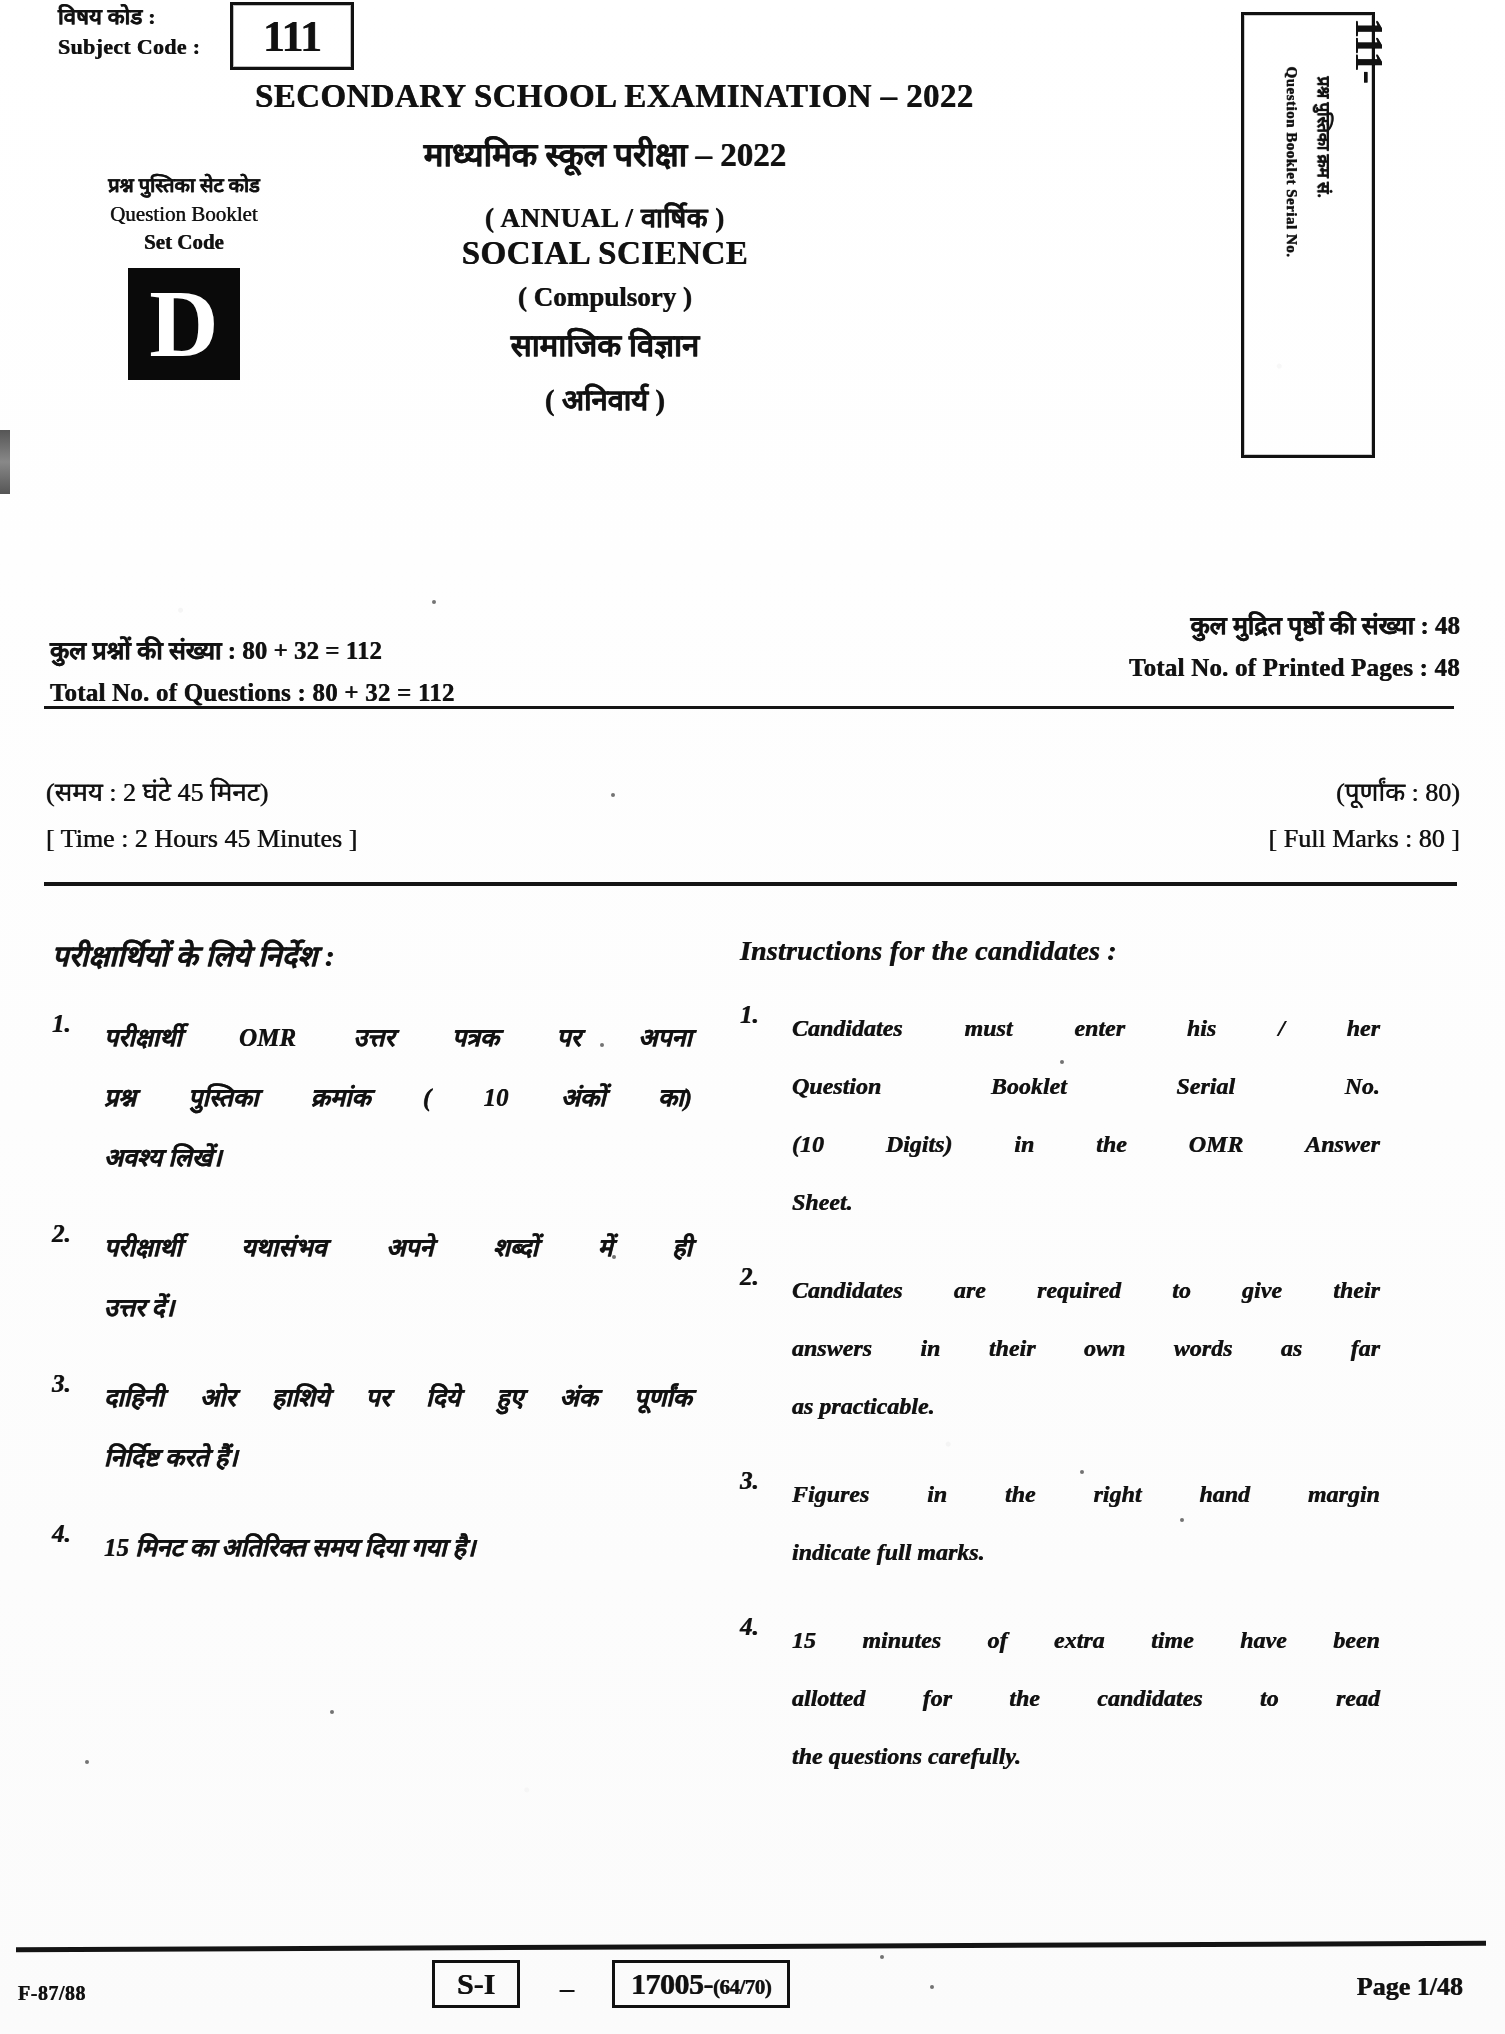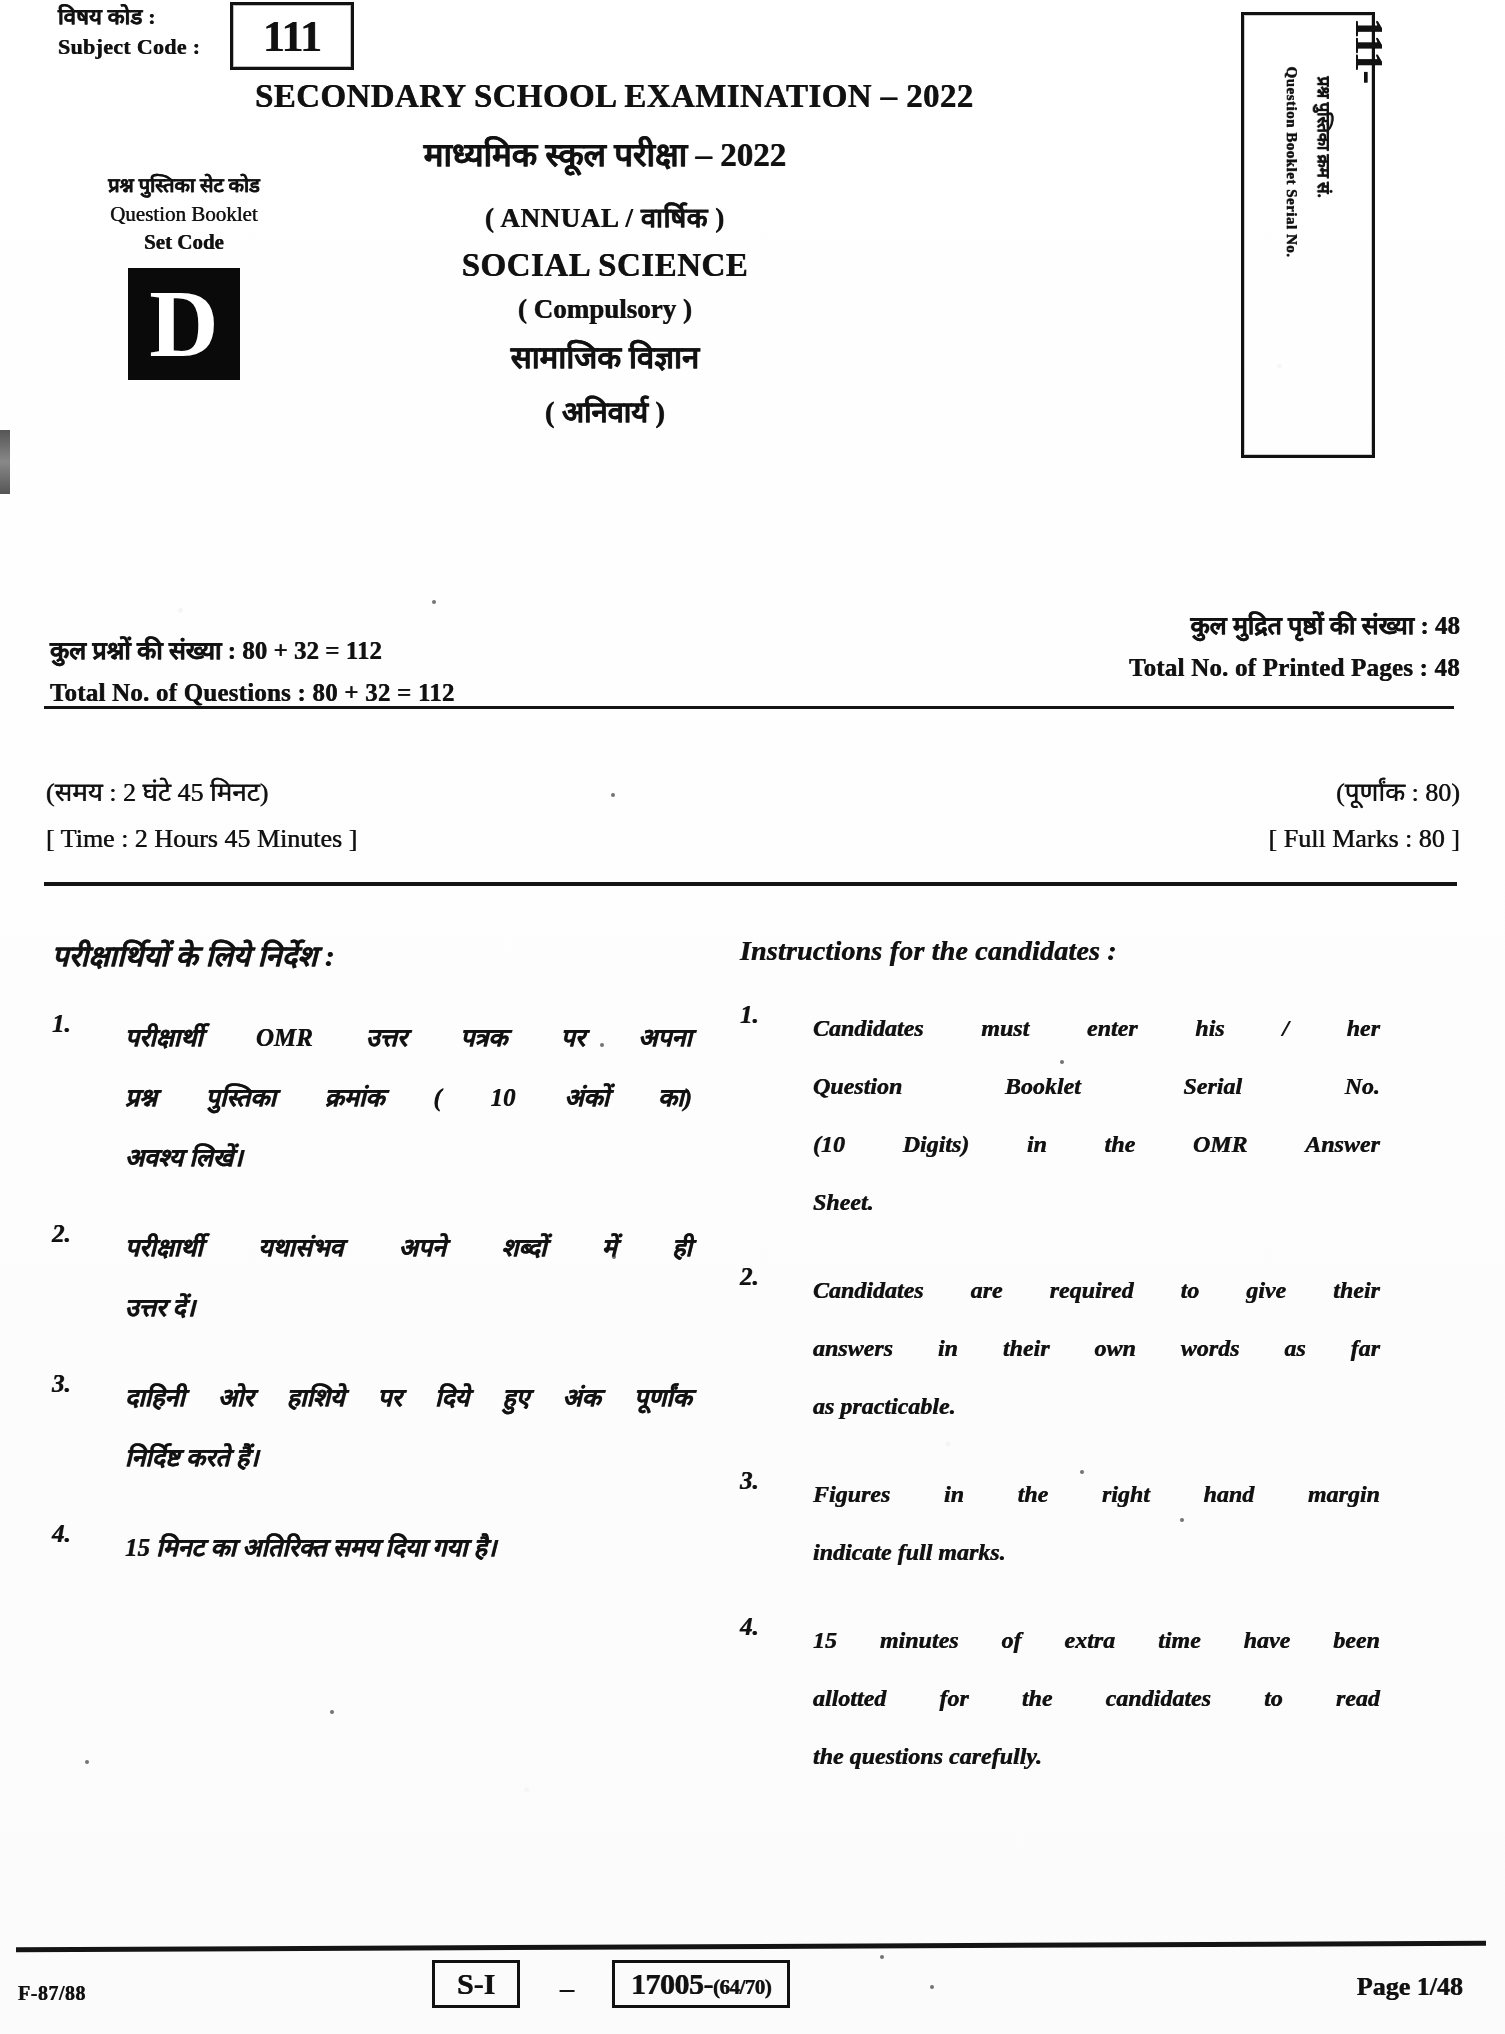--- a/index.html
+++ b/index.html
@@ -75,21 +75,21 @@
   
   .title-block {
     position: absolute;
     left: 255px; top: 78px;
     width: 700px;
     text-align: center;
   }
   .t-sse   { font-size: 33px; font-weight: 700; letter-spacing: .4px; white-space: nowrap; }
   .t-mspHi { font-size: 33px; font-weight: 700; margin-top: 16px; }
   .t-ann   { font-size: 27px; font-weight: 700; margin-top: 22px; letter-spacing: .6px; }
-  .t-soc   { font-size: 33px; font-weight: 700; margin-top: 12px; letter-spacing: .5px; }
+  .t-soc   { font-size: 33px; font-weight: 700; letter-spacing: .5px; }
   .t-comp  { font-size: 27px; font-weight: 700; margin-top: 10px; }
   .t-socHi { font-size: 31px; font-weight: 700; margin-top: 10px; }
   .t-aniHi { font-size: 29px; font-weight: 600; margin-top: 14px; }
 
   
   .serial-box {
     position: absolute;
     left: 1241px; top: 12px;
     width: 128px; height: 440px;
     border: 3px solid #111;
@@ -181,21 +181,20 @@
   }
   .item .num {
     flex: 0 0 52px;
     font-size: 25px;
     font-style: italic;
     font-weight: 600;
     padding-top: 2px;
   }
   .item .body {
     flex: 1 1 auto;
-    margin-left: 21px;
   }
   .item .line {
     font-size: 25px;
     font-style: italic;
     line-height: 60px;
     display: flex;
     white-space: nowrap;
   }
   .item .line.just { justify-content: space-between; }
   .item .line.just > span { display: inline-block; }

